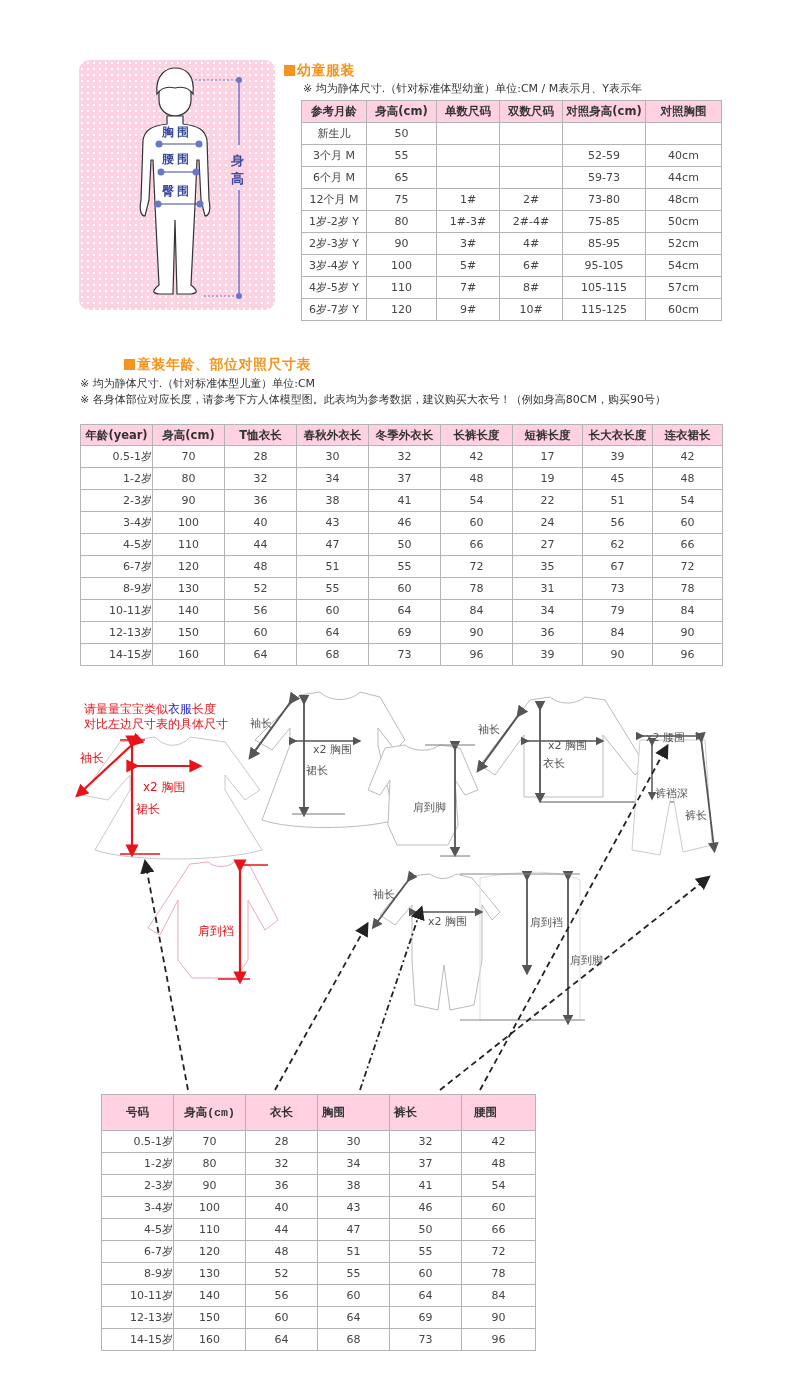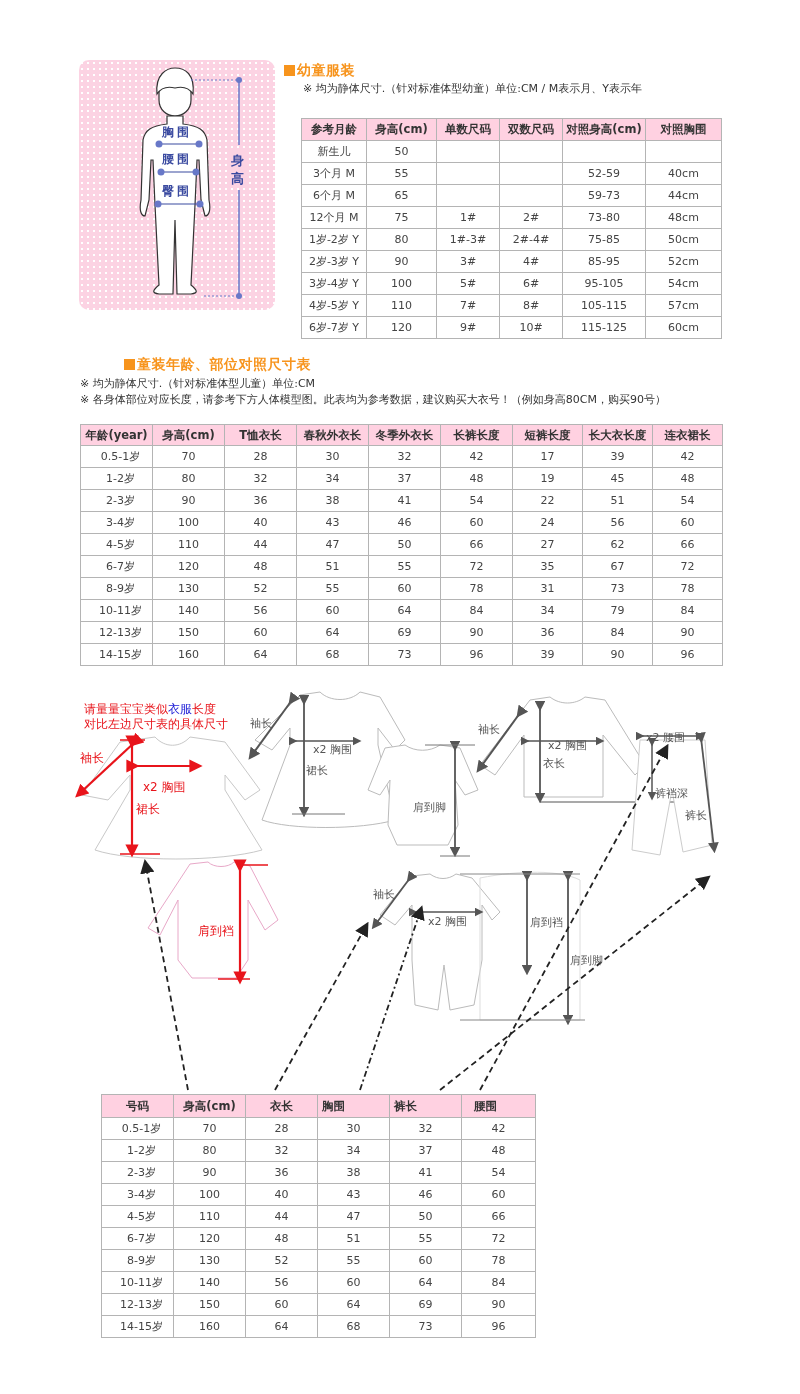--- a/index.html
+++ b/index.html
@@ -4,21 +4,21 @@
 <style>
   html, body { margin:0; padding:0; background:#ffffff; }
   body { width:800px; height:1394px; position:relative; overflow:hidden; font-family:"DejaVu Sans", sans-serif; color:#333; }
   .abs { position:absolute; }
   .section-title { font-size:14px; font-weight:bold; color:#f7941d; white-space:nowrap; letter-spacing:0.5px; }
   .section-title .bullet { display:inline-block; width:11px; height:11px; background:#f7941d; margin-right:2px; vertical-align:-1px; }
   .note { font-size:11px; color:#333; white-space:nowrap; line-height:16px; }
   table.size { border-collapse:collapse; table-layout:fixed; }
   table.size td, table.size th { border:1px solid #b4b4b4; text-align:center; padding:0; font-size:11px; color:#444; font-weight:normal; white-space:nowrap; overflow:hidden; }
   table.size th { background:#ffd1e1; font-weight:bold; color:#333; font-size:11.5px; }
-  table.size td.left { text-align:center; padding-left:8px; }
+  table.size td.left { text-align:right; padding-left:8px; }
   .figure-card { background:#fcd3e3; border-radius:10px;
     background-image: radial-gradient(#ffffff 1px, transparent 1.2px); background-size:6px 6px; }
   .red-txt { color:#e8141b; font-size:12px; line-height:15px; white-space:nowrap; }
   .blue { color:#1b1bd6; }
   .lbl { font-size:11px; color:#555; white-space:nowrap; }
   .lbl-red { font-size:12px; color:#e8141b; white-space:nowrap; }
 </style>
 </head>
 <body>
 
@@ -51,21 +51,21 @@
   <div class="abs" style="left:83px;top:91px;font-size:12px;color:#3a4aa0;font-weight:bold;letter-spacing:3px;">腰围</div>
   <div class="abs" style="left:83px;top:123px;font-size:12px;color:#3a4aa0;font-weight:bold;letter-spacing:3px;">臀围</div>
   <div class="abs" style="left:152px;top:92px;width:14px;font-size:13px;line-height:18px;color:#3a4aa0;font-weight:bold;white-space:normal;word-break:break-all;background:#fcd3e3;">身高</div>
 </div>
 
 <div class="abs section-title" style="left:284px;top:62px;">
   <span class="bullet"></span><span>幼童服装</span>
 </div>
 <div class="abs note" style="left:303px;top:81px;">※ 均为静体尺寸.（针对标准体型幼童）单位:CM / M表示月、Y表示年</div>
 
-<table class="abs size" style="left:301px;top:100px;width:420px;margin-top:18px;">
+<table class="abs size" style="left:301px;top:100px;width:420px;">
   <colgroup>
       <col style="width:65px">
       <col style="width:70px">
       <col style="width:63px">
       <col style="width:63px">
       <col style="width:83px">
       <col style="width:76px">
     </colgroup>
   <tbody>
       <tr style="height:22px;">
@@ -403,21 +403,21 @@
 <table class="abs size" style="left:101px;top:1094px;width:434px;">
   <colgroup>
       <col style="width:72px">
       <col style="width:72px">
       <col style="width:72px">
       <col style="width:72px">
       <col style="width:72px">
       <col style="width:74px">
     </colgroup>
   <tbody>
-      <tr style="height:23px;">
+      <tr style="height:36px;font-family:Liberation Mono, monospace;">
     <th>号码</th>
         <th>身高(cm)</th>
         <th>衣长</th>
         <th style="text-align:left;padding-left:4px;">胸围</th>
         <th style="text-align:left;padding-left:4px;">裤长</th>
         <th style="text-align:left;padding-left:12px;">腰围</th>
   </tr>
   <tr style="height:22px;">
         <td class="left">0.5-1岁</td>
         <td>70</td>

